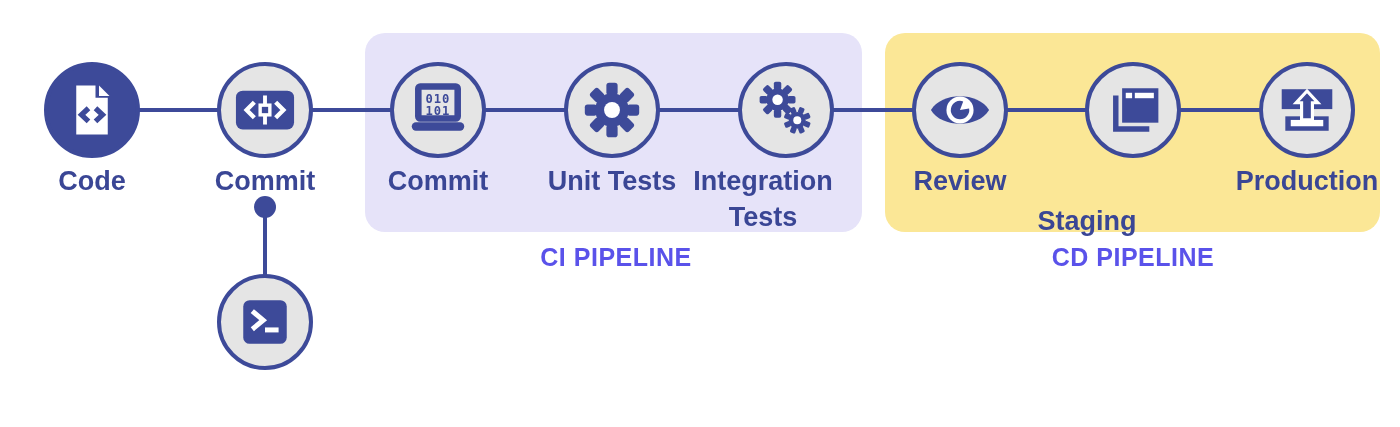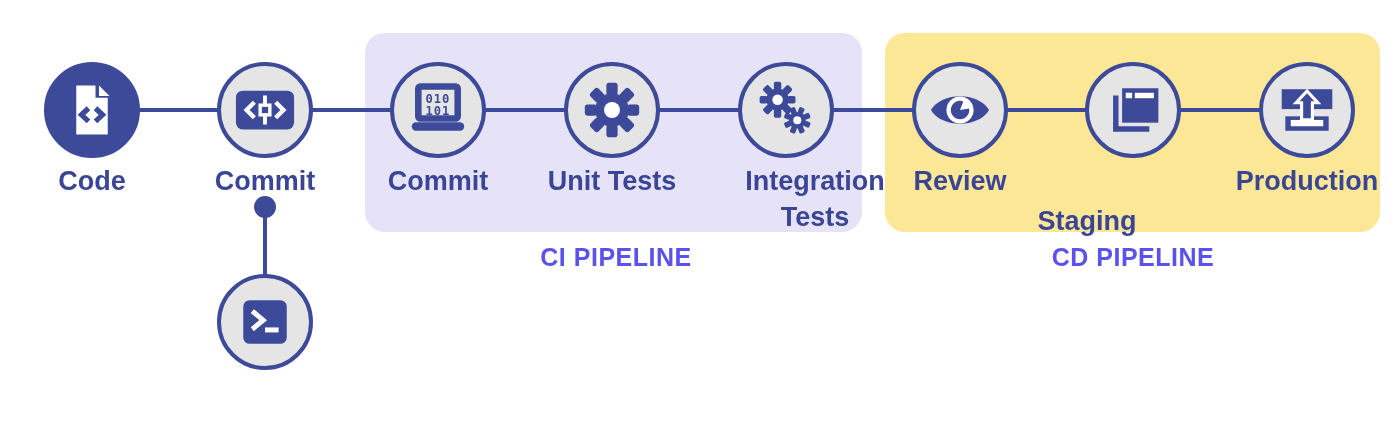--- a/index.html
+++ b/index.html
@@ -121,21 +121,21 @@
           <rect x="26" y="3" width="12" height="13" rx="3" transform="rotate(157 32 32)"></rect>
           <rect x="26" y="3" width="12" height="13" rx="3" transform="rotate(202 32 32)"></rect>
           <rect x="26" y="3" width="12" height="13" rx="3" transform="rotate(247 32 32)"></rect>
           <rect x="26" y="3" width="12" height="13" rx="3" transform="rotate(292 32 32)"></rect>
           <rect x="26" y="3" width="12" height="13" rx="3" transform="rotate(337 32 32)"></rect>
         </g>
         <circle cx="32" cy="32" r="8.5" fill="#ffffff"></circle>
       </g>
     </svg>
   </div>
-  <div class="node-label" style="left:740px;width:150px;">Integration Tests</div>
+  <div class="node-label" style="left:688px;width:150px;">Integration Tests</div>
 
   <div class="node" style="left:912px;">
     <svg width="62" height="52" viewBox="0 0 64 52">
       <path d="M2 26 C13 7 51 7 62 26 C51 45 13 45 2 26 Z" fill="#3D4A99"></path>
       <circle cx="32" cy="26" r="14" fill="#ffffff"></circle>
       <path d="M32 26 L35.3 17.1 A9.5 9.5 0 1 0 41.4 24.4 Z" fill="#3D4A99"></path>
     </svg>
   </div>
   <div class="node-label" style="left:870px;width:180px;">Review</div>
 

